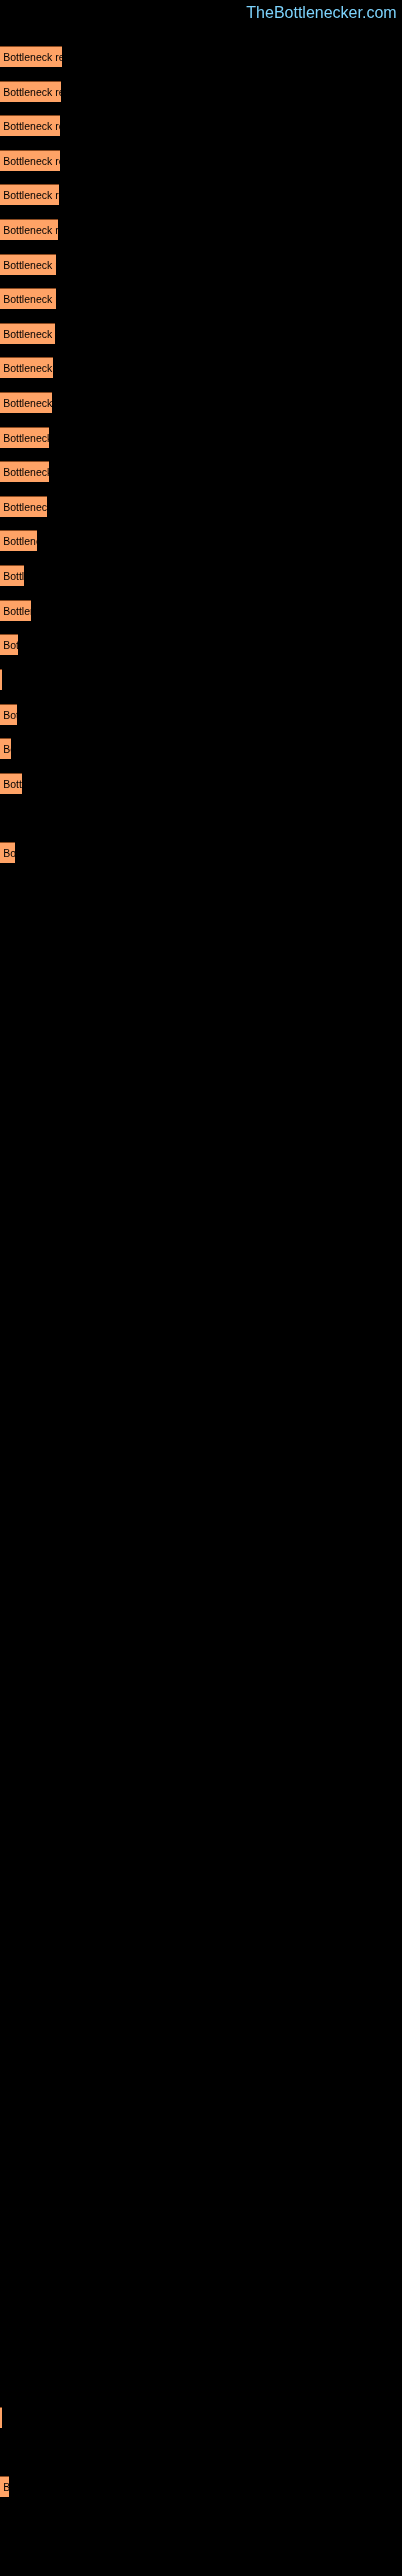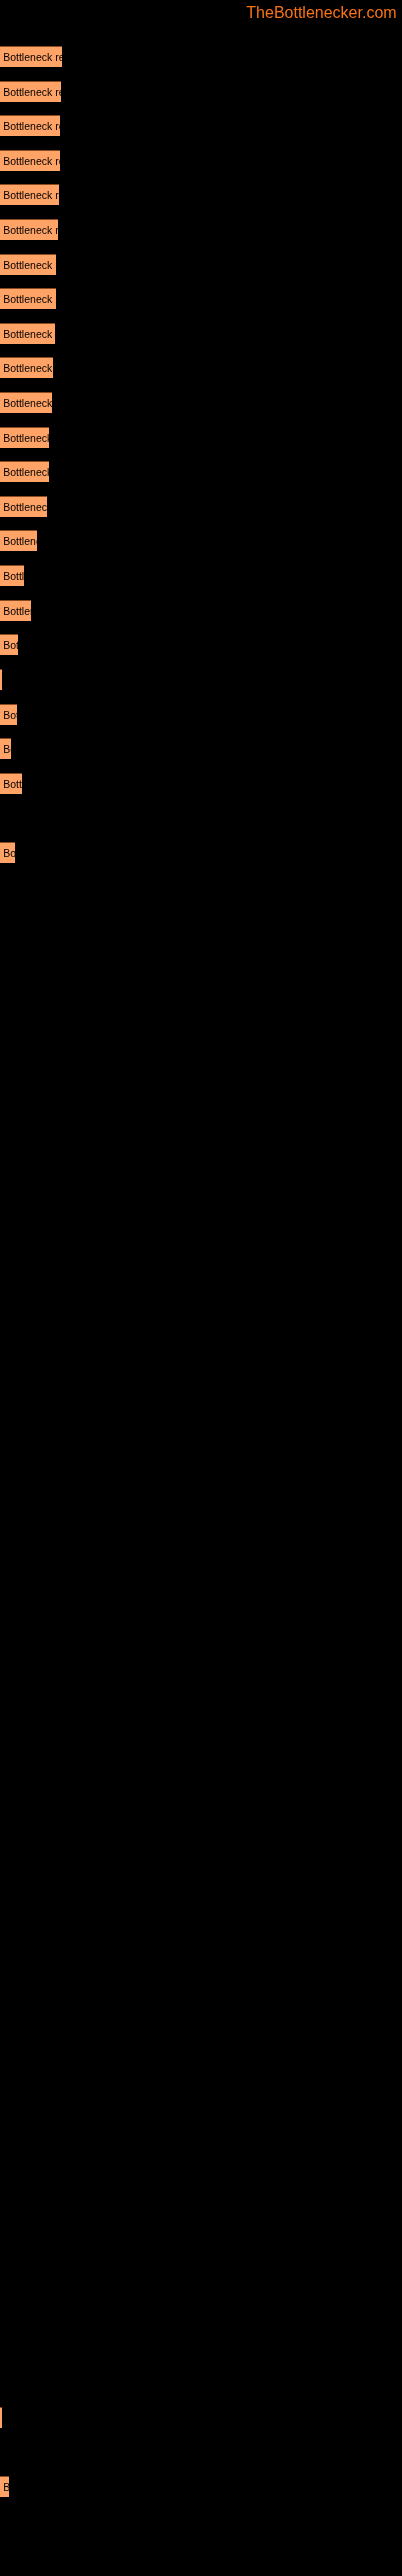--- a/index.html
+++ b/index.html
@@ -19,21 +19,21 @@
     position: relative;
     width: 403px;
     height: 2576px;
     background: #000000;
   }
 
   .site-title {
     position: absolute;
     top: 1.6px;
     right: 6.4px;
-    color: #f97316;
+    color: #7dd3fc;
     font-size: 16px;
     font-family: "Liberation Sans", sans-serif;
     letter-spacing: 0px;
     white-space: nowrap;
     line-height: 21px;
   }
 
   .chart-area {
     position: absolute;
     left: 0;

